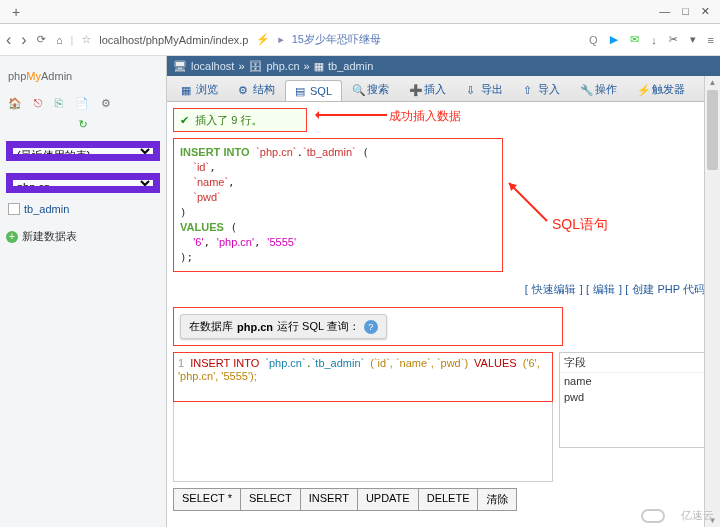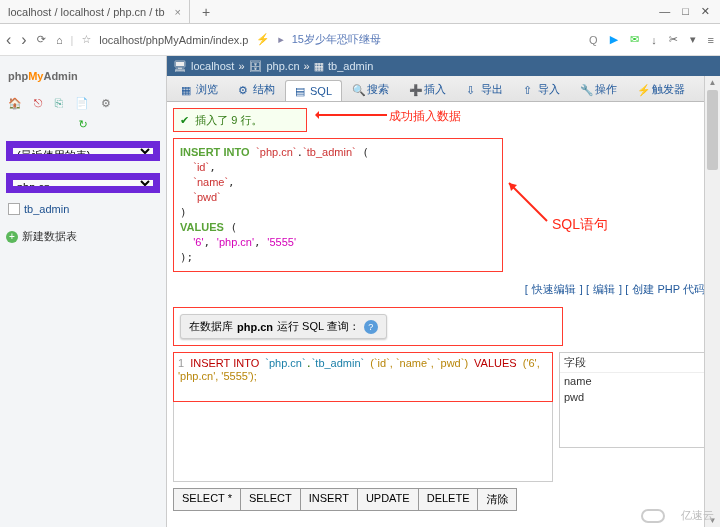--- a/index.html
+++ b/index.html
@@ -9,21 +9,21 @@
 .tab-chrome .x{margin-left:6px;color:#888}
 .plus-tab{padding:0 12px;color:#666;font-size:14px}
 .winctl{margin-left:auto;display:flex;gap:12px;padding-right:10px;color:#555}
 .toolbar{height:32px;border-bottom:1px solid #ddd;display:flex;align-items:center;padding:0 6px;gap:8px;color:#666}
 .toolbar .nav{display:flex;gap:10px;align-items:center}
 .toolbar .url{flex:0 0 auto;color:#555}
 .toolbar .arrow{color:#88a}
 .toolbar .right{margin-left:auto;display:flex;gap:12px;align-items:center}
 .content{display:flex;height:471px}
 .sidebar{width:167px;background:#f3f5f7;border-right:1px solid #ccc;padding:6px 6px}
-.logo{font-size:18px;font-weight:bold;padding:2px 0 8px 2px}
+.logo{font-size:18px;font-weight:normal;padding:2px 0 8px 2px}
 .logo .p1{color:#6a6a6a}.logo .p2{color:#f80}.logo .p3{color:#6a6a6a}
 .iconrow{display:flex;gap:12px;padding:4px 2px;color:#777}
 .iconrow2{display:flex;justify-content:center;padding:4px 0;color:#2a2}
 .sel{width:100%;margin:6px 0;font-size:11px;height:20px;border:7px solid #6d28d9;background:#fafafa}
 .tree{padding:4px 2px;color:#23527c}
 .tree .tbl{display:flex;align-items:center;gap:4px;color:#1b4f8e}
 .tree .ico{width:12px;height:12px;border:1px solid #aaa;background:#fff;display:inline-block}
 .newtbl{margin-top:10px;display:flex;align-items:center;gap:4px;color:#333}
 .newtbl .plus{width:12px;height:12px;border-radius:6px;background:#5cb85c;color:#fff;display:flex;align-items:center;justify-content:center;font-size:10px}
 .main{flex:1;background:#fff;position:relative;overflow:hidden}
@@ -64,24 +64,20 @@
 .watermark{position:absolute;right:6px;bottom:4px;color:#bbb;display:flex;align-items:center;gap:16px;font-size:12px}
 .watermark .cloud{width:24px;height:14px;border:2px solid #ccc;border-radius:10px;position:relative}
 .scroll{position:absolute;right:0;top:20px;bottom:0;width:16px;background:#f0f0f0;border-left:1px solid #ccc}
 .scroll .thumb{position:absolute;top:0;height:80px;left:2px;right:2px;background:#c8c8c8;border-radius:2px}
 .scroll .ar{position:absolute;left:0;right:0;text-align:center;color:#888;font-size:8px}
 </style>
 </head>
 <body>
 
 <div class="titlebar">
-  <div class="tab-chrome">
-    <span>localhost / localhost / php.cn / tb</span>
-    <span class="x">×</span>
-  </div>
   <div class="plus-tab">+</div>
   <div class="winctl">
     <span>—</span>
     <span>□</span>
     <span>✕</span>
   </div>
 </div>
 
 <div class="toolbar">
   <div class="nav">

